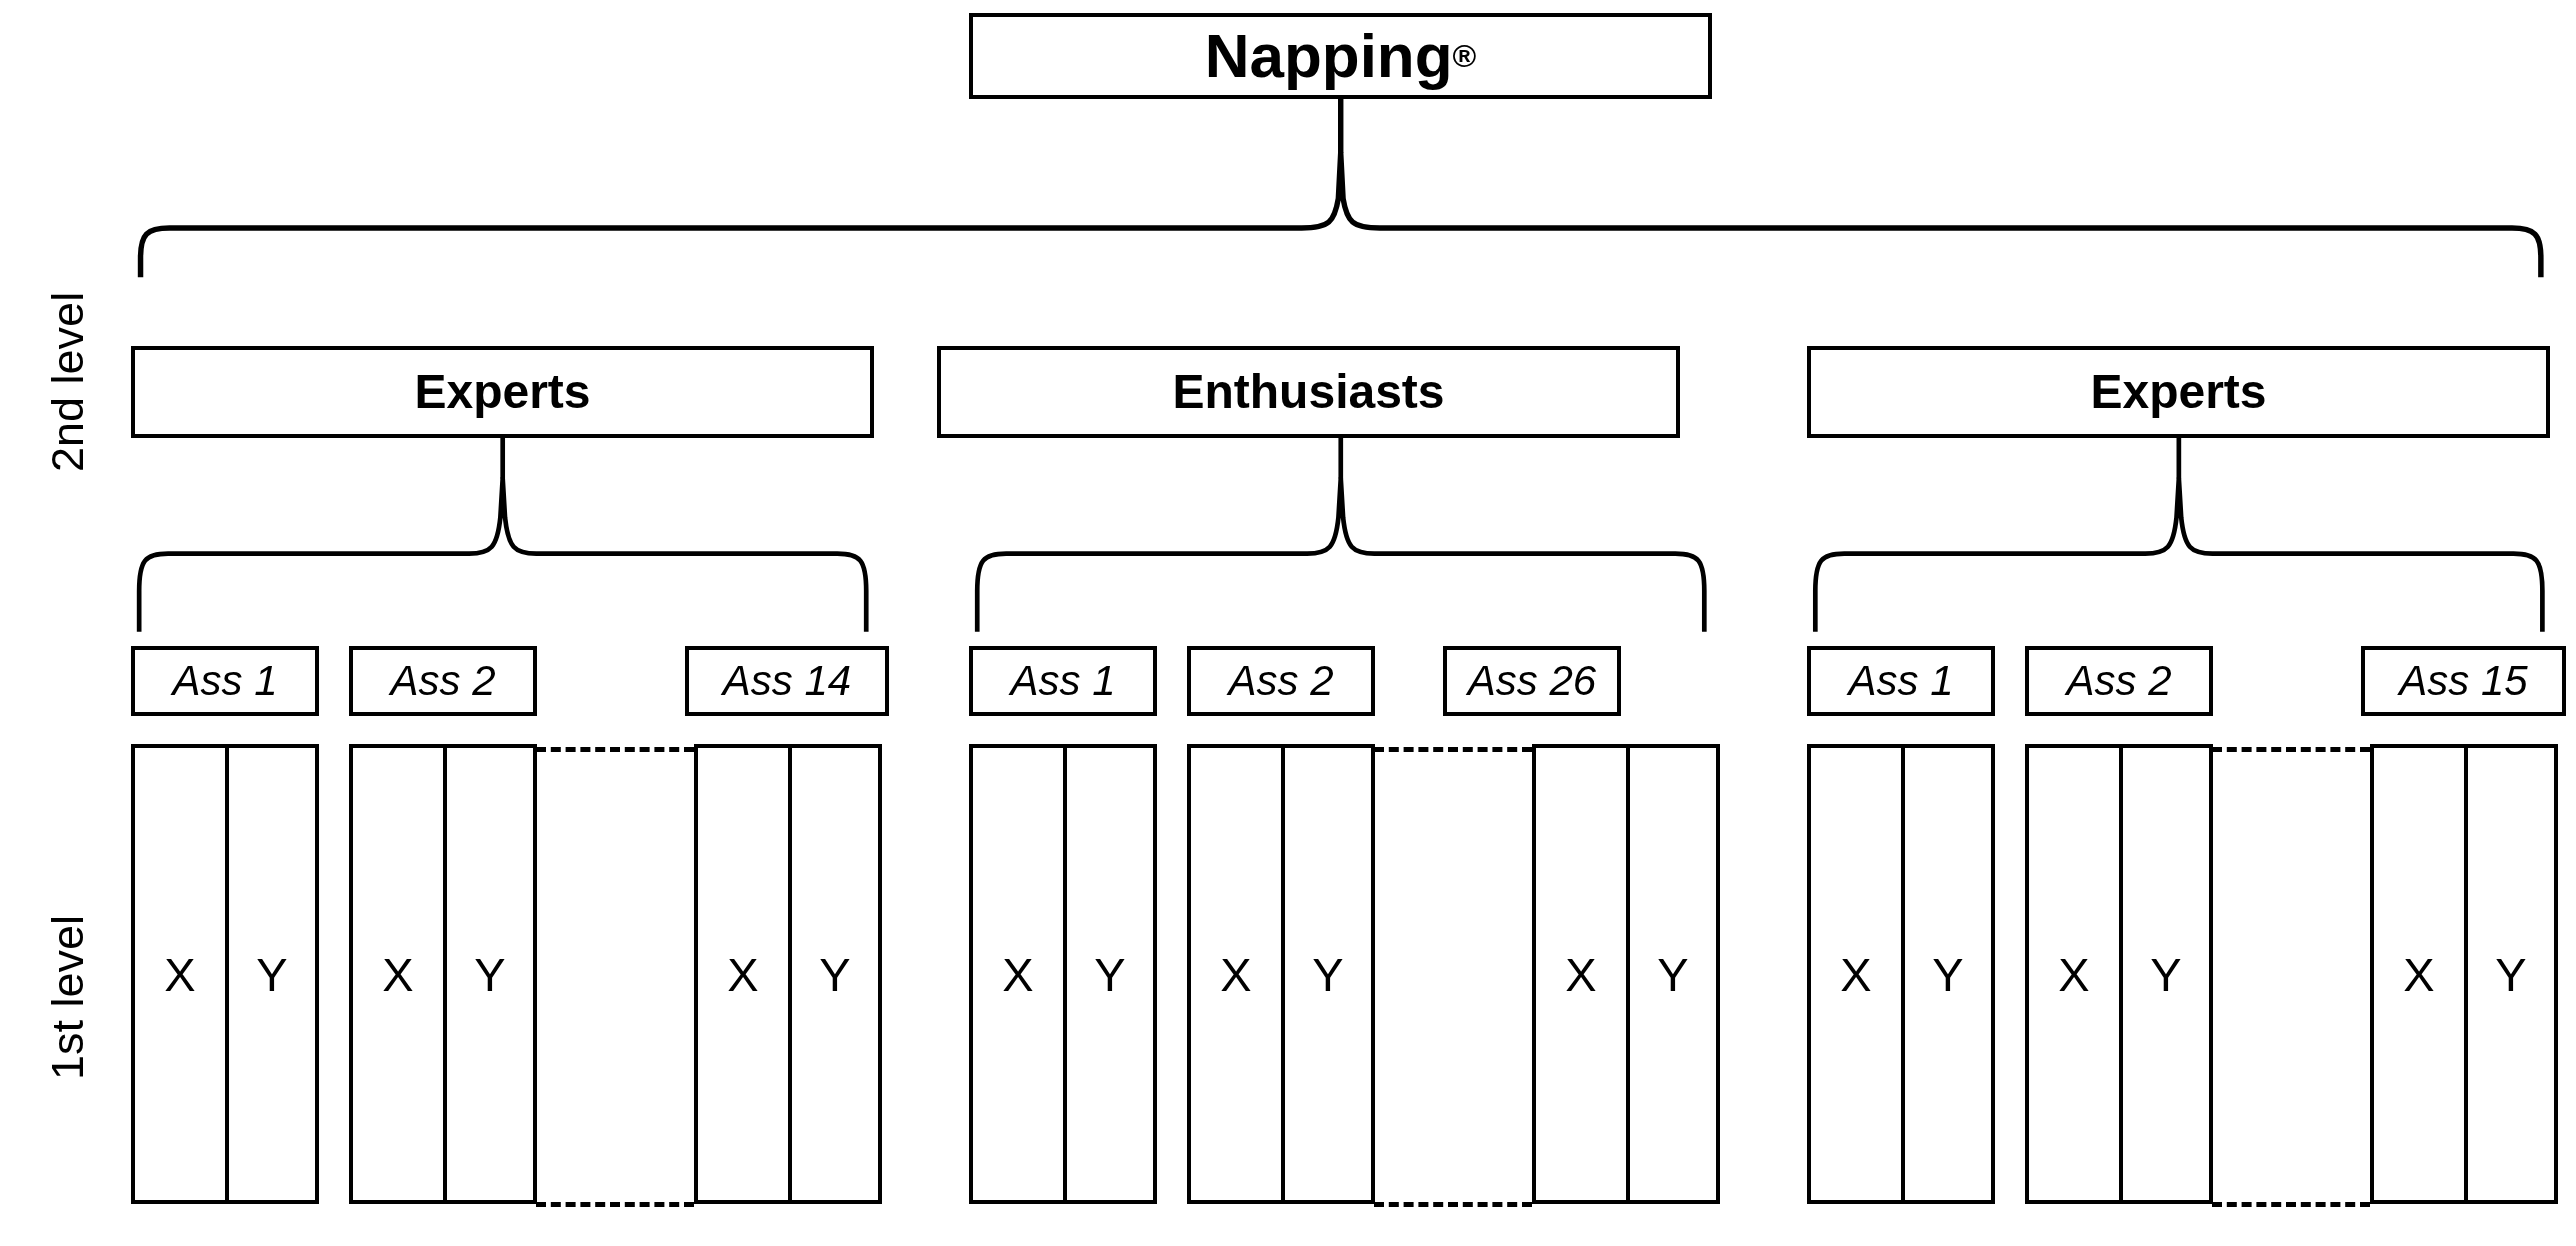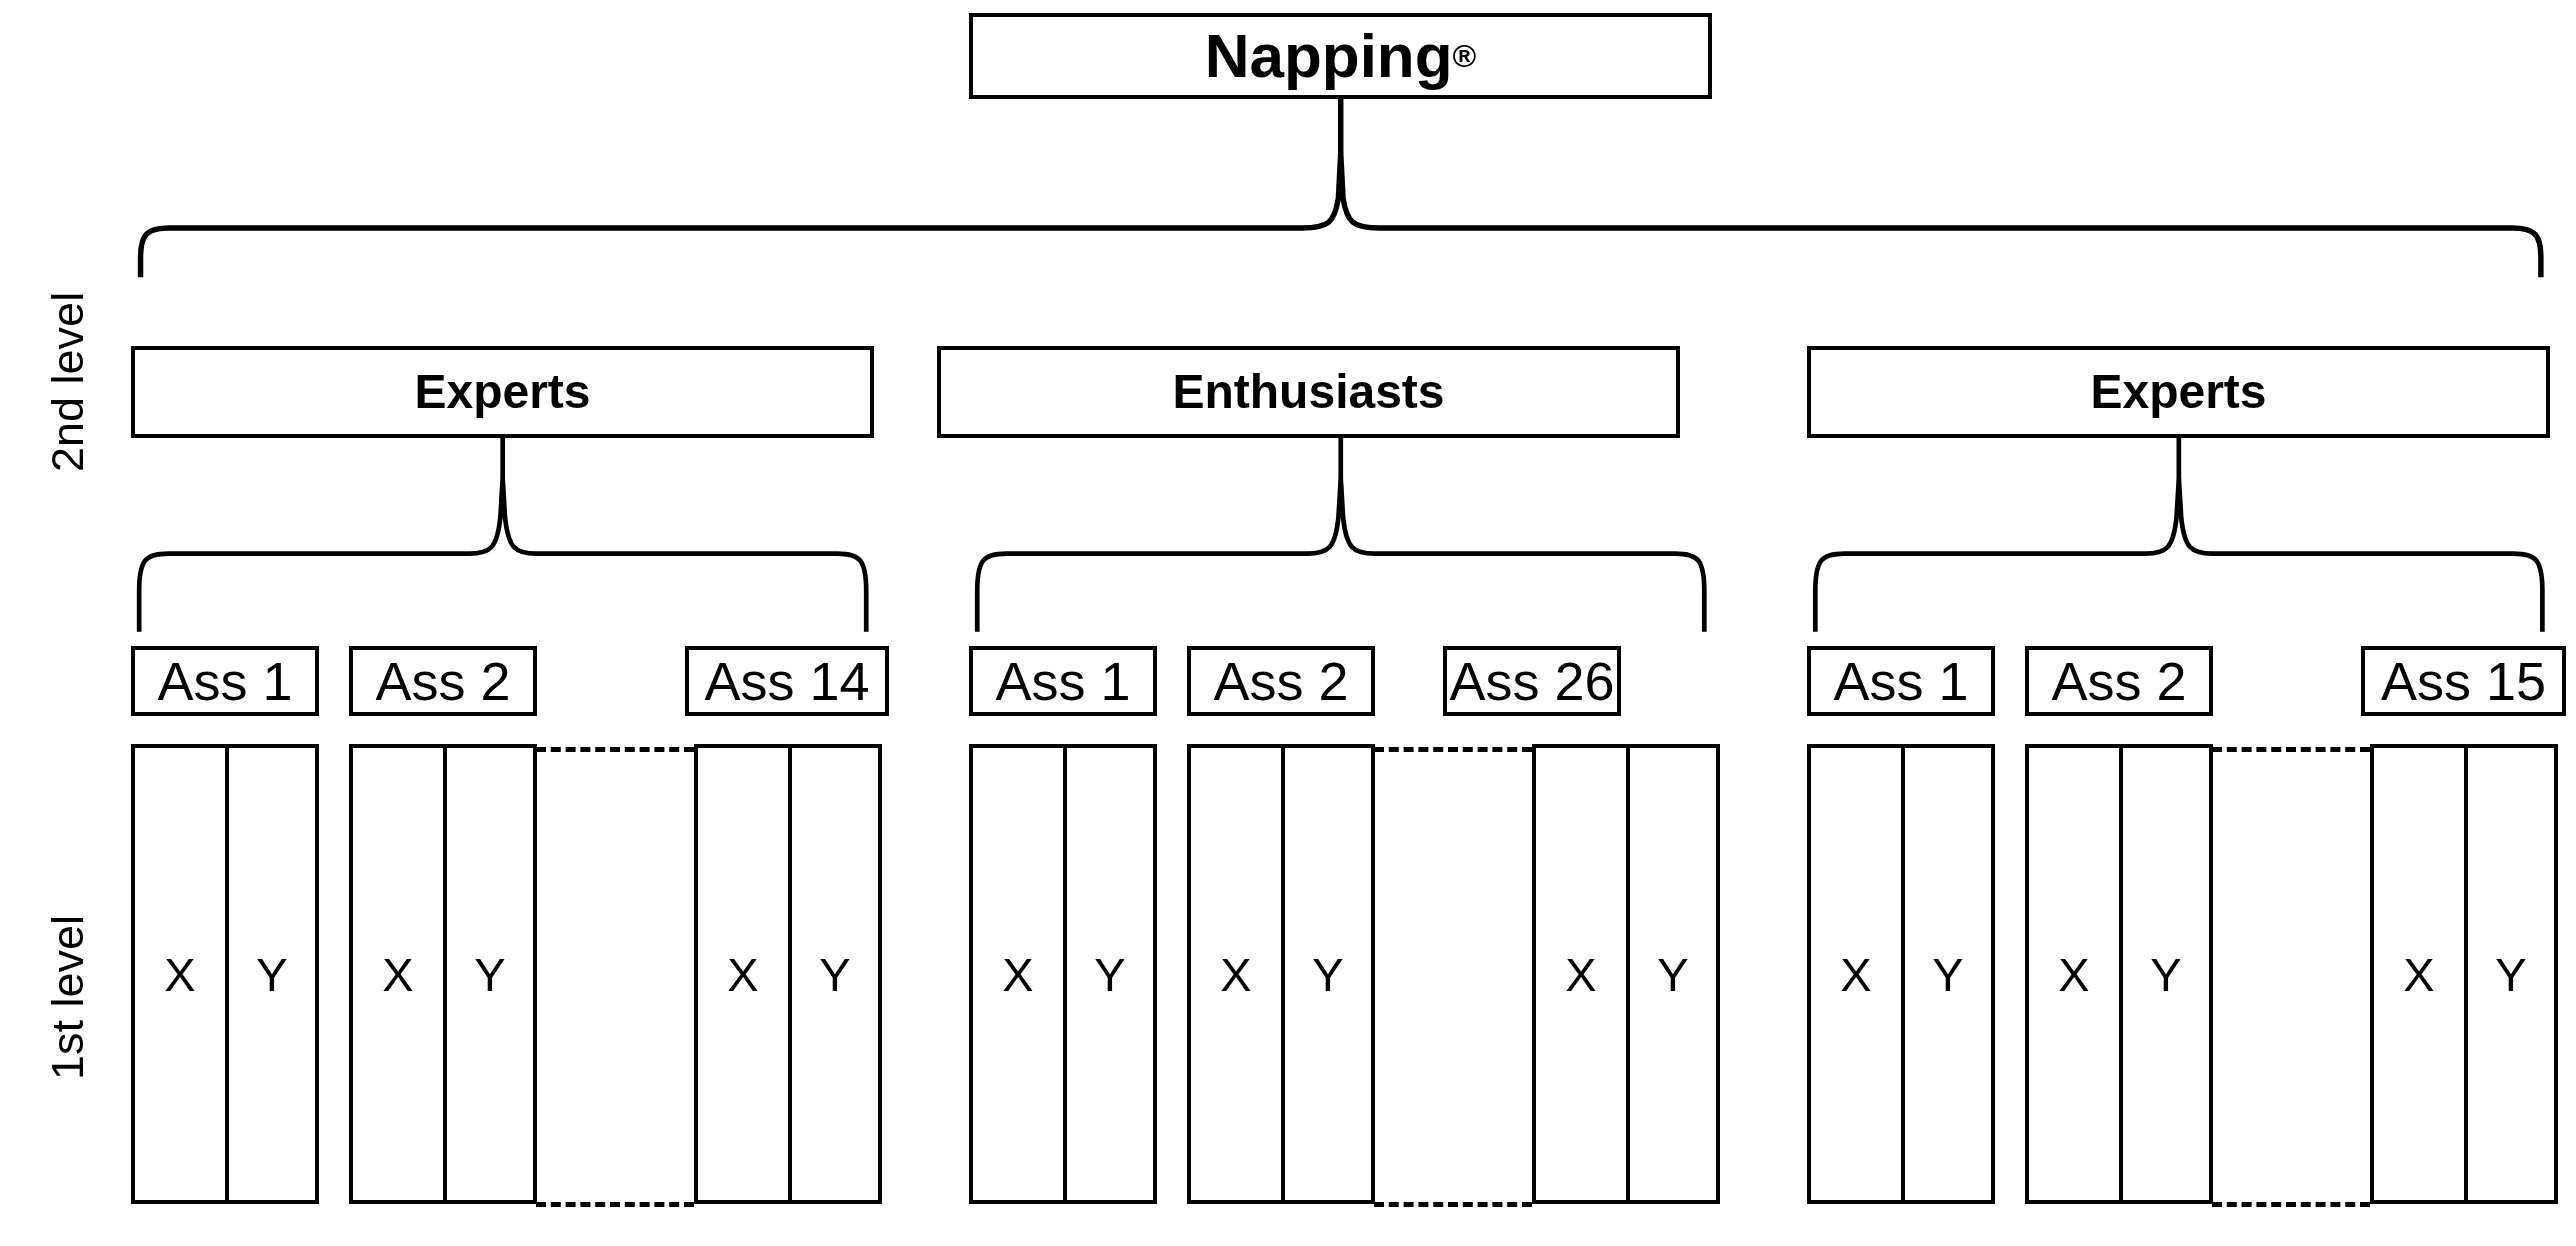--- a/index.html
+++ b/index.html
@@ -56,22 +56,23 @@
     font-size: 48px;
   }
   #group-box-0 { left: 131px;  width: 743px; }
   #group-box-1 { left: 937px; width: 743px; }
   #group-box-2 { left: 1807px; width: 743px; }
 
   
   .ass-box {
     top: 646px;
     height: 70px;
-    font-size: 54px;
+    font-size: 42px;
     border-width: 4.7px;
+    font-style: italic;
   }
 
   
   .xy-block {
     position: absolute;
     top: 744px;
     height: 460px;
     box-sizing: border-box;
     border: 4.7px solid #000;
     background: #fff;

